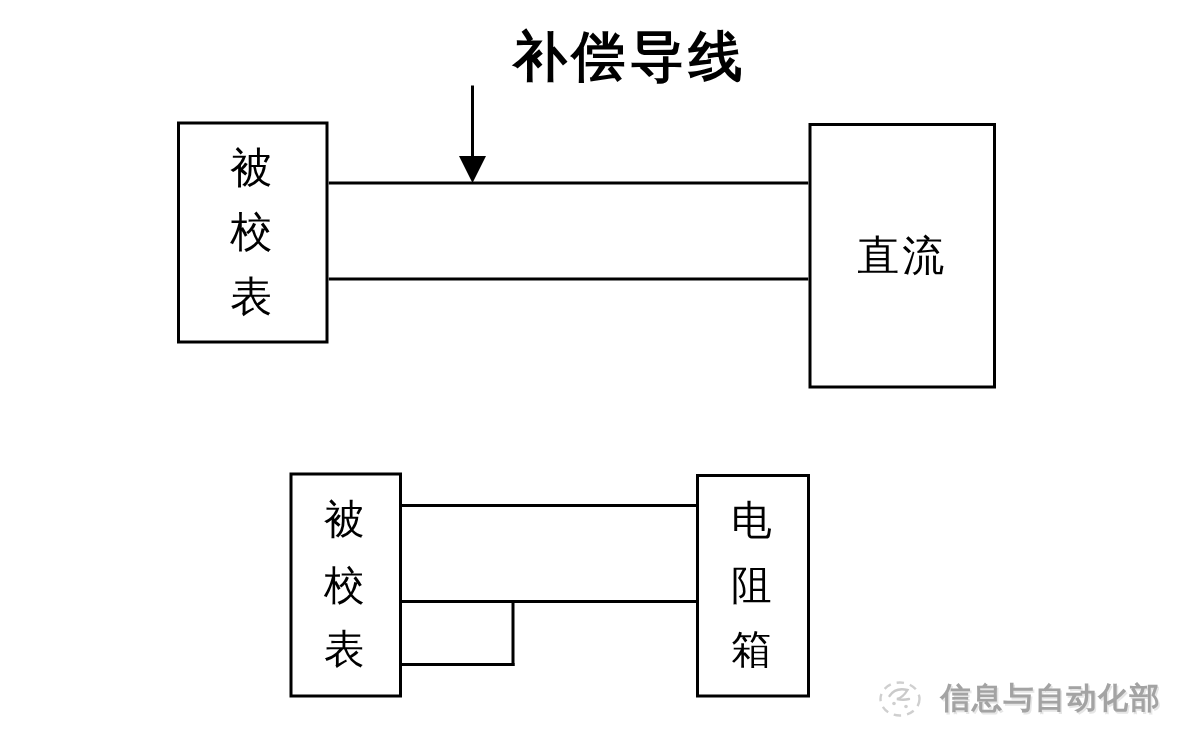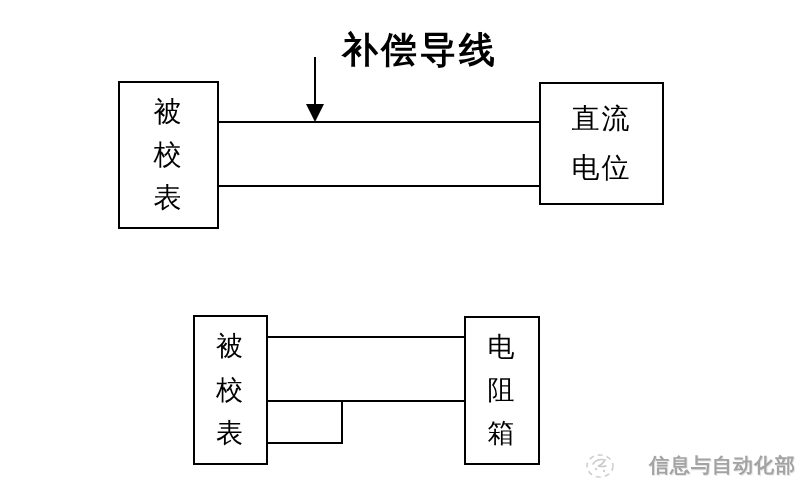--- a/index.html
+++ b/index.html
@@ -13,21 +13,21 @@
     height: 500px;
     background: #ffffff;
     font-family: "Liberation Sans", "DejaVu Sans", sans-serif;
     color: #000000;
     overflow: hidden;
   }
   
   .anno {
     position: absolute;
     left: 310px;
-    top: 26px;
+    top: 14px;
     width: 220px;
     text-align: center;
     font-size: 36px;
     font-weight: bold;
     letter-spacing: 3px;
     color: #000000;
     white-space: nowrap;
   }
   
   .arrow-shaft {
@@ -56,21 +56,21 @@
     box-sizing: border-box;
     display: flex;
     flex-direction: column;
     align-items: center;
     justify-content: space-evenly;
     font-size: 28px;
     line-height: 1;
   }
   .dev-box .bl { letter-spacing: 2px; white-space: nowrap; }
   .box-tl { left: 118px; top: 81px;  width: 101px; height: 148px; }
-  .box-tr { left: 539px; top: 82px;  width: 125px; height: 123px; }
+  .box-tr { left: 539px; top: 82px;  width: 125px; height: 177px; }
   .box-bl { left: 193px; top: 315px; width: 75px;  height: 150px; font-size: 27px; }
   .box-br { left: 464px; top: 316px; width: 76px;  height: 149px; font-size: 27px; }
   
   .wire { position: absolute; background: #000000; }
   .w-t1 { left: 219px; top: 121px; width: 320px; height: 2px; }
   .w-t2 { left: 219px; top: 185px; width: 320px; height: 2px; }
   .w-b1 { left: 268px; top: 336px; width: 196px; height: 2px; }
   .w-b2 { left: 268px; top: 400px; width: 196px; height: 2px; }
   .w-b3 { left: 268px; top: 442px; width: 75px;  height: 2px; }
   .w-bv { left: 341px; top: 400px; width: 2px;   height: 44px; }
@@ -84,21 +84,20 @@
     gap: 9px;
   }
   .wm-logo { width: 36px; height: 36px; opacity: 0.8; }
   .wm-text {
     font-size: 20px;
     font-weight: bold;
     color: #a3a3a3;
     letter-spacing: 1px;
     text-shadow: 1px 1px 0 #e6e6e6;
     white-space: nowrap;
-    margin-left: 22px;
   }
 </style>
 </head>
 <body>
 
 <div class="canvas">
 
   <div class="anno">补偿导线</div>
 
   <div>
@@ -110,21 +109,20 @@
   <div class="wire w-t2"></div>
 
   <div class="dev-box box-tl">
     <span class="bl">被</span>
     <span class="bl">校</span>
     <span class="bl">表</span>
   </div>
 
   <div class="dev-box box-tr">
     <span class="bl">直流</span>
-    <span class="bl">电位</span>
   </div>
 
   <div class="wire w-b1"></div>
   <div class="wire w-b2"></div>
   <div class="wire w-b3"></div>
   <div class="wire w-bv"></div>
 
   <div class="dev-box box-bl">
     <span class="bl">被</span>
     <span class="bl">校</span>

